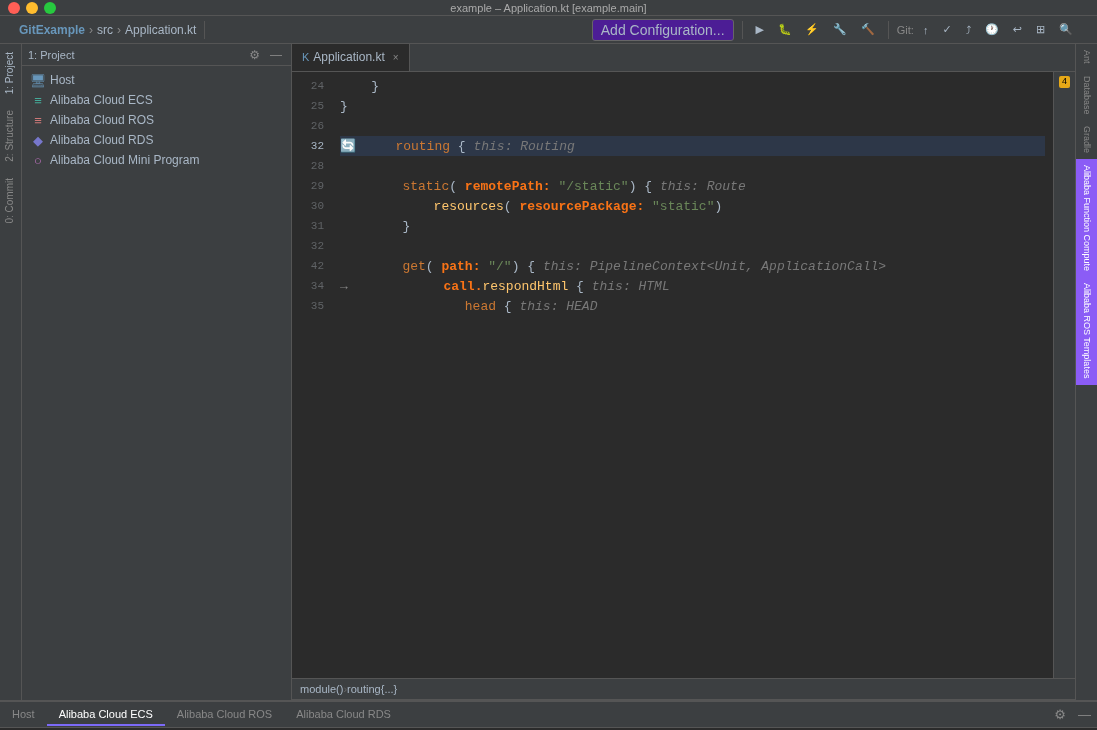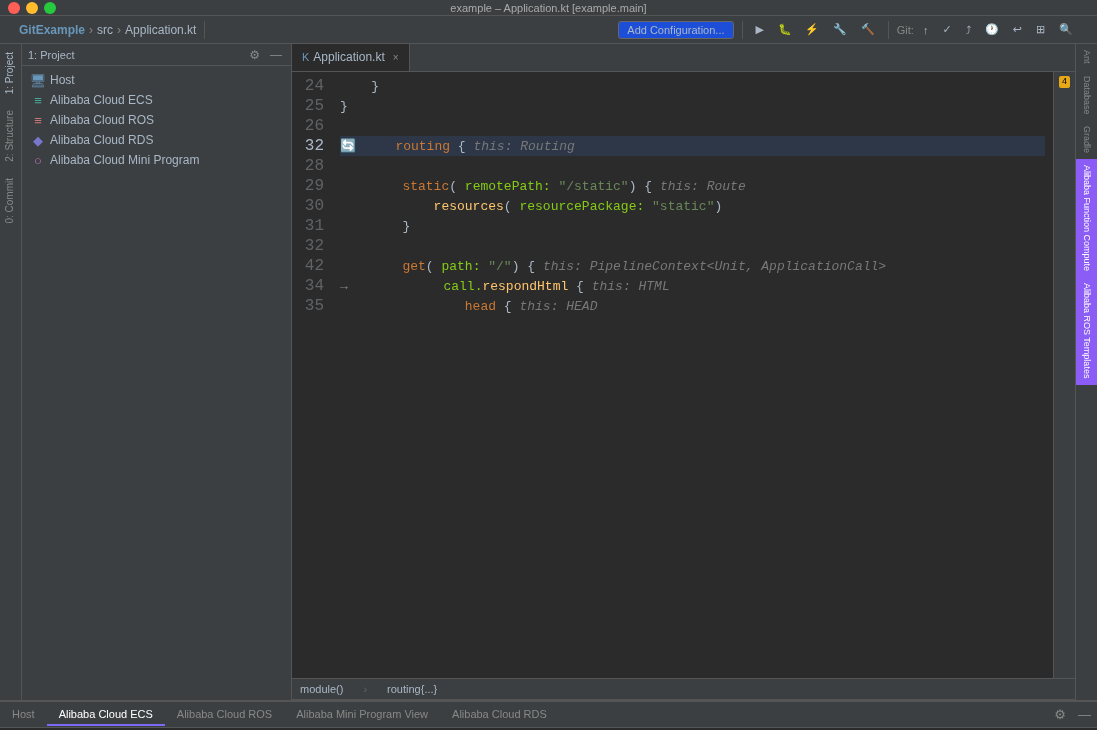--- a/index.html
+++ b/index.html
@@ -20,21 +20,21 @@
     
     #toolbar {
       height: 28px; background: #3c3f41; display: flex; align-items: center; padding: 0 19px; border-bottom: 1px solid #555; gap: 4px;
     }
     .toolbar-breadcrumb { display: flex; align-items: center; gap: 4px; font-size: 12px; color: #a9b7c6; }
     .toolbar-breadcrumb .project-name { color: #6897bb; font-weight: bold; }
     .toolbar-breadcrumb .sep { color: #888; }
     .toolbar-sep { width: 1px; height: 18px; background: #555; margin: 0 4px; }
     .toolbar-spacer { flex: 1; }
     .toolbar-btn { background: none; border: none; color: #a9b7c6; cursor: pointer; font-size: 11px; padding: 2px 5px; }
-    .config-btn { background: #1d4ed8; border: 1px solid #666; border-radius: 3px; color: #a9b7c6; font-size: 11px; padding: 2px 8px; cursor: pointer; }
+    .config-btn { background: #4c1d95; border: 1px solid #666; border-radius: 3px; color: #a9b7c6; font-size: 14px; padding: 2px 8px; cursor: pointer; }
 
     
     #main { display: flex; height: calc(730px - 22px - 28px - 24px); }
 
     
     #left-tabs { width: 22px; background: #3c3f41; display: flex; flex-direction: column; border-right: 1px solid #555; }
     .side-tab { writing-mode: vertical-rl; text-orientation: mixed; transform: rotate(180deg); font-size: 10px; color: #888; padding: 8px 4px; cursor: pointer; white-space: nowrap; }
     .side-tab.active { color: #a9b7c6; }
 
     
@@ -54,39 +54,39 @@
 
     
     #editor-area { flex: 1; display: flex; flex-direction: column; background: #2b2b2b; overflow: hidden; }
     #editor-tabs { height: 28px; background: #3c3f41; display: flex; align-items: flex-end; border-bottom: 1px solid #555; }
     .editor-tab { height: 28px; display: flex; align-items: center; gap: 4px; padding: 0 10px; font-size: 12px; cursor: pointer; border-right: 1px solid #555; background: #2b2b2b; color: #a9b7c6; }
     .editor-tab .tab-icon { font-size: 11px; color: #6897bb; }
     .editor-tab .tab-close { font-size: 10px; color: #888; margin-left: 4px; cursor: pointer; }
 
     
     #code-editor { flex: 1; display: flex; overflow: hidden; background: #2b2b2b; font-family: 'Courier New', monospace; font-size: 13px; }
-    #line-numbers { width: 40px; background: #2b2b2b; padding: 4px 0; text-align: right; color: #606366; font-size: 16px; user-select: none; }
+    #line-numbers { width: 40px; background: #2b2b2b; padding: 4px 0; text-align: right; color: #606366; font-size: 11px; user-select: none; }
     .line-num { height: 20px; padding-right: 8px; display: flex; align-items: center; justify-content: flex-end; }
     .line-num.highlighted { color: #a9b7c6; }
     #code-content { flex: 1; padding: 4px 8px; overflow: auto; position: relative; }
     .code-line { height: 20px; display: flex; align-items: center; white-space: pre; }
     .kw { color: #cc7832; }
     .fn { color: #ffc66d; }
     .str { color: #6a8759; }
     .bracket { color: #a9b7c6; }
-    .param { color: #84cc16; }
+    .param { color: #f97316; font-weight: bold; }
     .hint { color: #787878; font-style: italic; }
     .line27-marker { position: relative; }
 
     
     #editor-right { width: 22px; background: #3c3f41; border-left: 1px solid #555; display: flex; flex-direction: column; align-items: center; }
     .warning-badge { background: #e6a817; color: #000; font-size: 9px; padding: 1px 3px; border-radius: 2px; margin-top: 4px; }
 
     
-    #breadcrumb-bar { height: 22px; background: #3c3f41; border-top: 1px solid #555; border-bottom: 1px solid #555; display: flex; align-items: center; padding: 0 8px; font-size: 11px; color: #888; gap: 20px; }
+    #breadcrumb-bar { height: 22px; background: #3c3f41; border-top: 1px solid #555; border-bottom: 1px solid #555; display: flex; align-items: center; padding: 0 8px; font-size: 11px; color: #888; gap: 0; }
     .bc-item { color: #a9b7c6; }
     .bc-sep { color: #666; }
 
     
     #right-tabs { width: 22px; background: #3c3f41; border-left: 1px solid #555; display: flex; flex-direction: column; }
     .right-tab { writing-mode: vertical-rl; text-orientation: mixed; font-size: 9px; color: #888; padding: 6px 3px; cursor: pointer; white-space: nowrap; background: none; border: none; }
     .right-tab.active { background: #8b5cf6; color: #fff; }
 
     
     #bottom-panel { height: 230px; background: #2b2b2b; border-top: 2px solid #555; display: flex; flex-direction: column; }
@@ -255,20 +255,19 @@
     <button class="right-tab active">Alibaba ROS Templates</button>
   </div>
 </div>
 
 <div id="bottom-panel">
 
   <div id="bottom-tabs">
     <div class="bottom-tab">Host</div>
     <div class="bottom-tab active">Alibaba Cloud ECS</div>
     <div class="bottom-tab">Alibaba Cloud ROS</div>
-    <div class="bottom-tab">Alibaba Mini Program View</div>
     <div class="bottom-tab">Alibaba Cloud RDS</div>
     <div class="bottom-tab-spacer"></div>
     <button class="bottom-tab-btn">⚙</button>
     <button class="bottom-tab-btn">—</button>
   </div>
 
 </div>
 
 </body></html>

